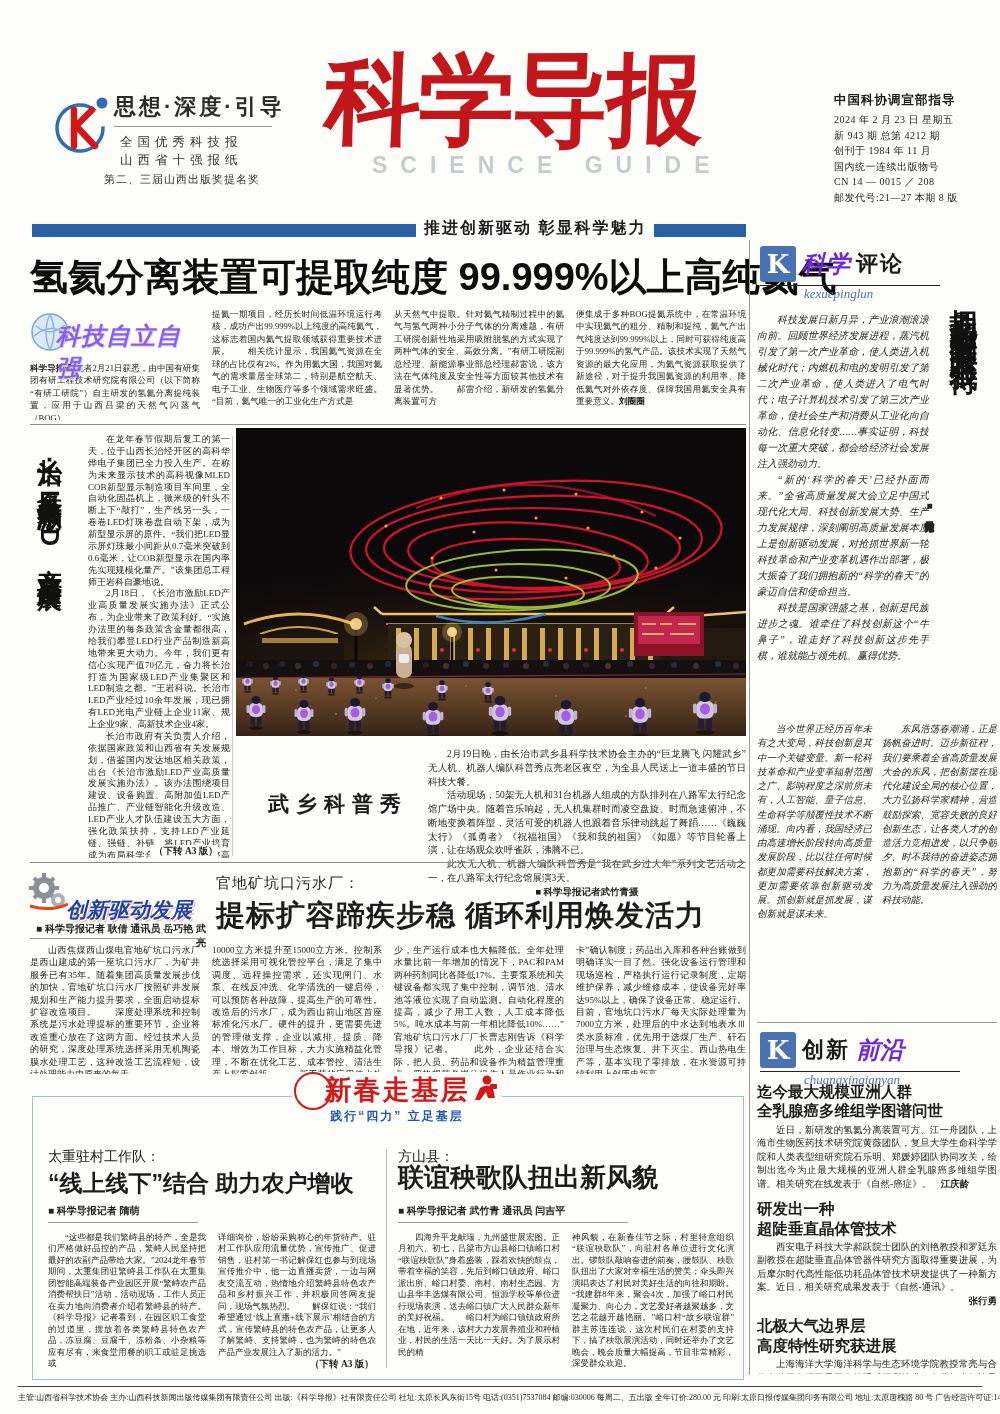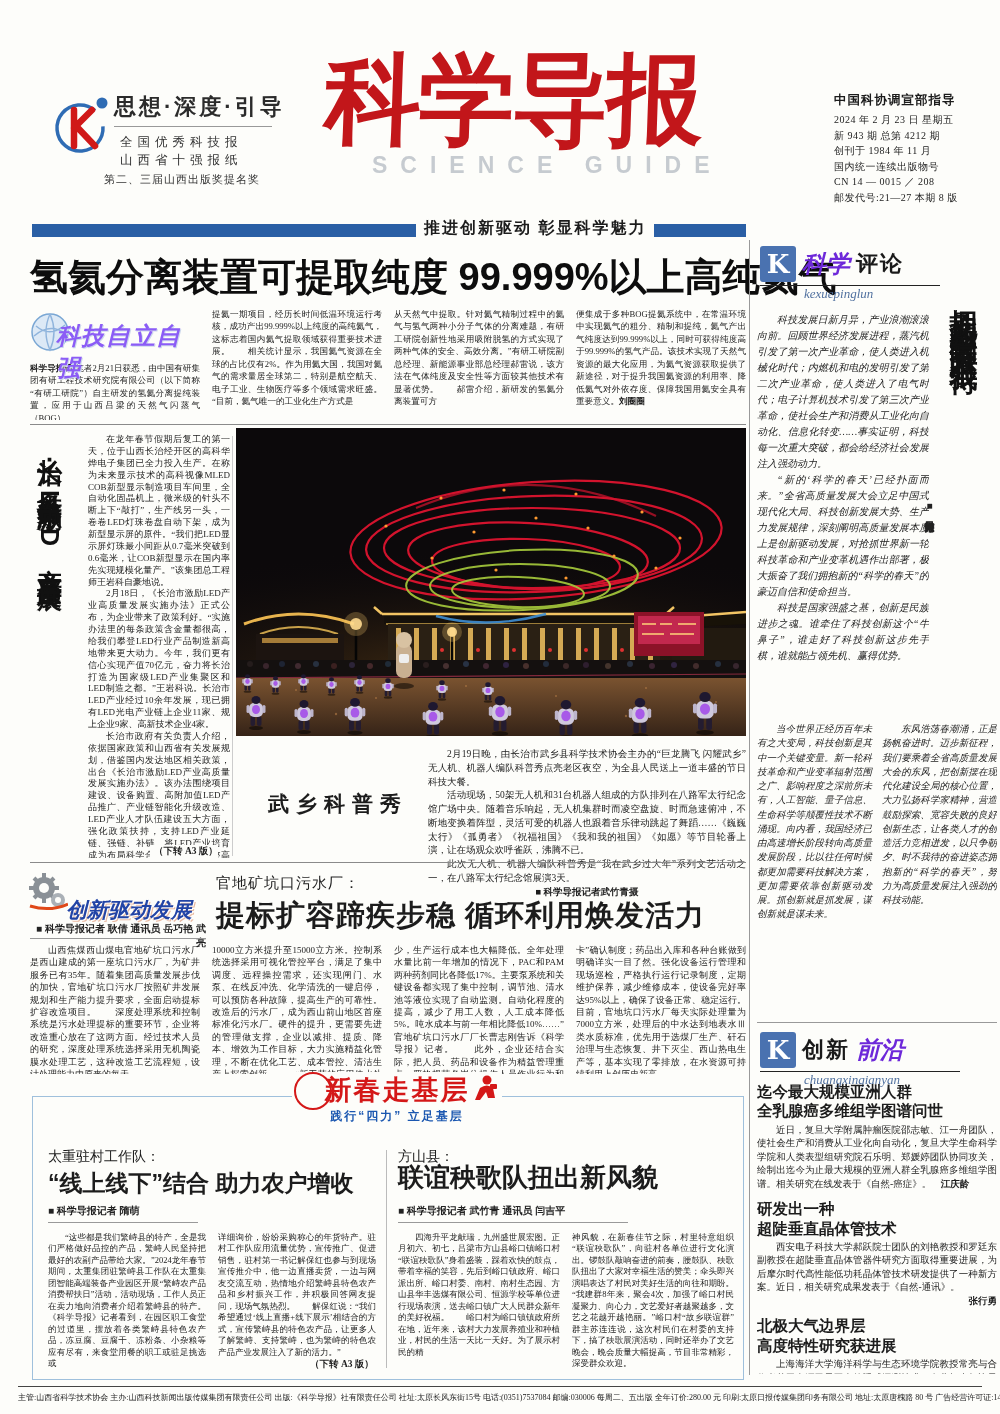--- a/index.html
+++ b/index.html
@@ -413,21 +413,21 @@
       <span class="cal-black">创新</span>
       <span class="cal-red">前沿</span>
     </div>
     <div class="pinyin" style="padding-left:44px;">chuangxinqianyan</div>
   </div>
 
   <div class="abs" style="left:757px;top:1082px;width:240px;height:292px;overflow:hidden;">
     <div>
       <div class="brief-title">迄今最大规模亚洲人群</div>
       <div class="brief-title">全乳腺癌多维组学图谱问世</div>
-      <p class="np jtext brief-body" style="text-indent:2em;margin-top:3px;"><span>近日，复旦大学附属肿瘤医院邵志敏、江一舟团队，使社会生产和消费从工业化向自动化，复旦大学生命科学学院和人类表型组研究院石乐明、郑媛婷团队协同攻关，绘制出迄今为止最大规模的亚洲人群全乳腺癌多维组学图谱。相关研究在线发表于《自然-癌症》。</span>　<span class="brief-author">江庆龄</span></p>
+      <p class="np jtext brief-body" style="text-indent:2em;margin-top:3px;"><span>近日，新研发的氢氦分离装置可方、江一舟团队，上海市生物医药技术研究院黄薇团队，复旦大学生命科学学院和人类表型组研究院石乐明、郑媛婷团队协同攻关，绘制出迄今为止最大规模的亚洲人群全乳腺癌多维组学图谱。相关研究在线发表于《自然-癌症》。</span>　<span class="brief-author">江庆龄</span></p>
     </div>
     <div style="margin-top:8px;">
       <div class="brief-title">研发出一种</div>
       <div class="brief-title">超陡垂直晶体管技术</div>
       <p class="np jtext brief-body" style="text-indent:2em;margin-top:3px;"><span>西安电子科技大学郝跃院士团队的刘艳教授和罗廷东副教授在超陡垂直晶体管器件研究方面取得重要进展，为后摩尔时代高性能低功耗晶体管技术研发提供了一种新方案。近日，相关研究成果发表于《自然-通讯》。</span><span class="brief-author" style="display:block;text-align:right;">张行勇</span></p>
     </div>
     <div style="margin-top:8px;">
       <div class="brief-title">北极大气边界层</div>
       <div class="brief-title">高度特性研究获进展</div>
       <p class="np jtext brief-body" style="text-indent:2em;margin-top:3px;"><span>上海海洋大学海洋科学与生态环境学院教授常亮与合作者基于多源卫星平台的遥感探测技术，在北极大气边界层高度（PBLH）特性及其与海冰交互特征研究方面取得了重要进展。近日，相关成果在线发表于《IEEE地球科学与遥感学报》。</span>　</p>

